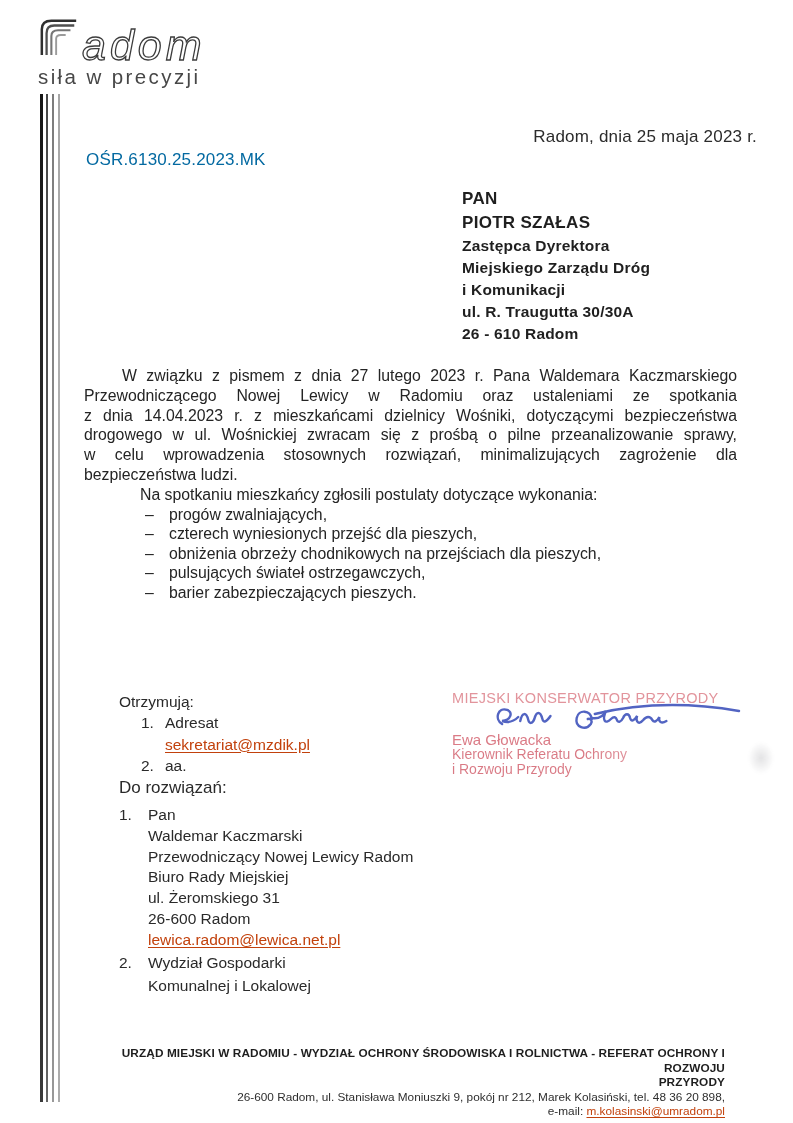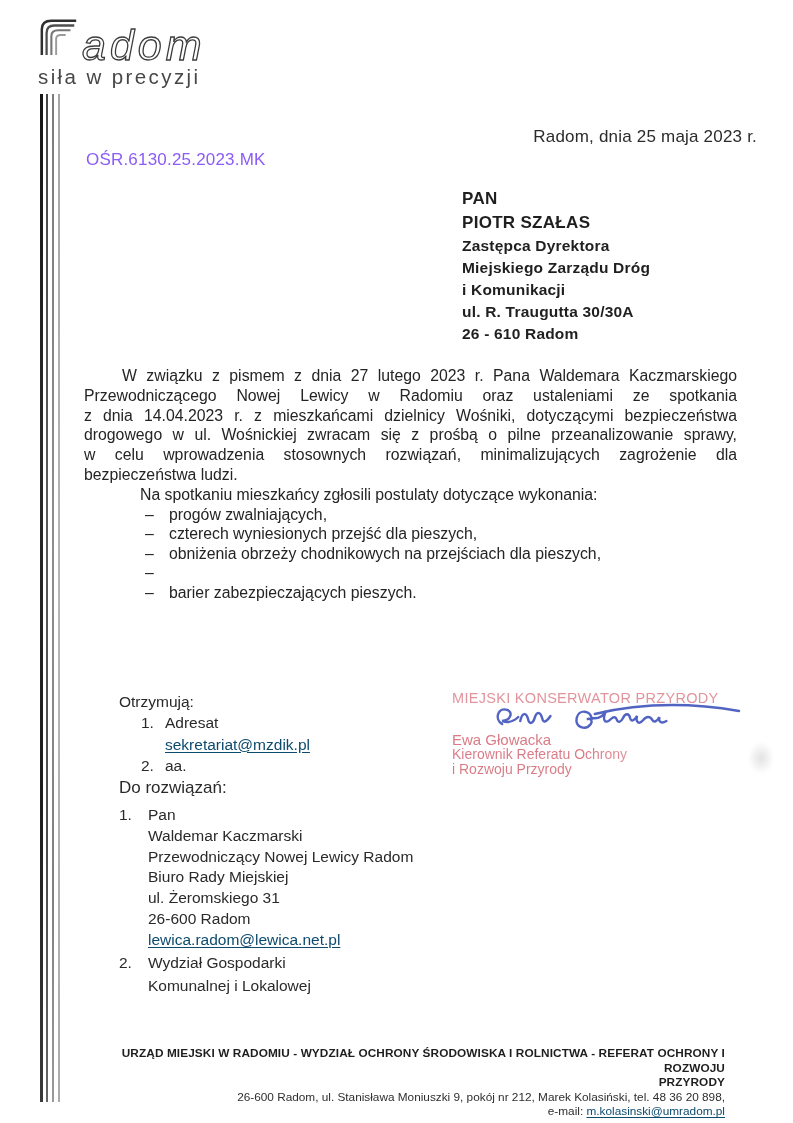--- a/index.html
+++ b/index.html
@@ -25,21 +25,21 @@
   
   .scan-lines { left:40px; top:94px; width:24px; height:1008px; pointer-events:none; }
   .scan-lines span { position:absolute; top:0; bottom:0; display:block; }
   .sl1 { left:0;  width:2.6px; background:linear-gradient(#161616,#2a2a2a 35%,#1d1d1d 70%,#3a3a3a); }
   .sl2 { left:6px; width:2.2px; background:linear-gradient(#474747,#5a5a5a 40%,#4c4c4c 75%,#666); }
   .sl3 { left:12px; width:2px;  background:linear-gradient(#7c7c7c,#8d8d8d 45%,#808080 80%,#999); }
   .sl4 { left:18px; width:1.6px; background:linear-gradient(#a6a6a6,#b5b5b5 50%,#ababab); }
 
   
   .date-line { top:127px; right:36px; font-size:17px; color:#2b2b2b; letter-spacing:0.2px; }
-  .reference { top:150px; left:86px; font-size:17px; color:#8b5cf6; letter-spacing:0.2px; }
+  .reference { top:150px; left:86px; font-size:17px; color:#0369a1; letter-spacing:0.2px; }
 
   
   .addressee { left:462px; top:187px; }
   .addr-big   { font-size:17px;   font-weight:700; line-height:24px; letter-spacing:0.3px; color:#1f1f1f; }
   .addr-small { font-size:15.5px; font-weight:700; line-height:22px; letter-spacing:0.2px; color:#1f1f1f; }
 
   
   .body-block { left:84px; top:366px; width:653px; font-size:15.8px; line-height:19.8px; color:#242424; }
   .jline { text-align:justify; text-align-last:justify; height:19.8px; overflow:hidden; }
   .jline-last { text-align:left; text-align-last:left; }
@@ -49,21 +49,21 @@
   .bullets { margin-top:0; }
   .bullet-row { display:flex; line-height:19.6px; }
   .bullet-dash { width:24px; margin-left:61px; flex:none; }
 
   
   .dist { left:119px; top:691px; font-size:15.5px; line-height:21.3px; color:#2a2a2a; }
   .u-head { text-underline-offset:3px; }
   .dist-item { display:flex; margin-left:22px; }
   .dist-num { width:24px; flex:none; }
   .dist-email { margin-left:46px; }
-  .email { color:#0c4a6e; text-decoration:underline; text-underline-offset:2px; cursor:pointer;margin-top:44px; }
+  .email { color:#c2410c; text-decoration:underline; text-underline-offset:2px; cursor:pointer;margin-top:44px; }
 
   
   .stamp { left:452px; top:691px; width:296px; text-align:left; }
   .stamp-title { font-size:14.5px; color:#e2949c; letter-spacing:0.3px; line-height:15px; }
   .stamp-name  { font-size:15px;   color:#db7b86; margin-top:26px; line-height:15px; }
   .stamp-role  { font-size:14px;   color:#de8b94; line-height:15px; }
   .fade-r { }
   @supports (-webkit-background-clip: text) {
     .fade-r {
       background:linear-gradient(90deg,#d97984 45%,#ecc0c5 90%);
@@ -149,20 +149,21 @@
       <div class="bullet-row">
         <span class="bullet-dash">–</span>
         <span>czterech wyniesionych przejść dla pieszych,</span>
       </div>
       <div class="bullet-row">
         <span class="bullet-dash">–</span>
         <span>obniżenia obrzeży chodnikowych na przejściach dla pieszych,</span>
       </div>
       <div class="bullet-row">
         <span class="bullet-dash">–</span>
+        <span>pulsujących świateł ostrzegawczych,</span>
       </div>
       <div class="bullet-row">
         <span class="bullet-dash">–</span>
         <span>barier zabezpieczających pieszych.</span>
       </div>
     </div>
   </div>
 
   <div class="abs dist">
     <div class="u-head">Otrzymują:</div>

